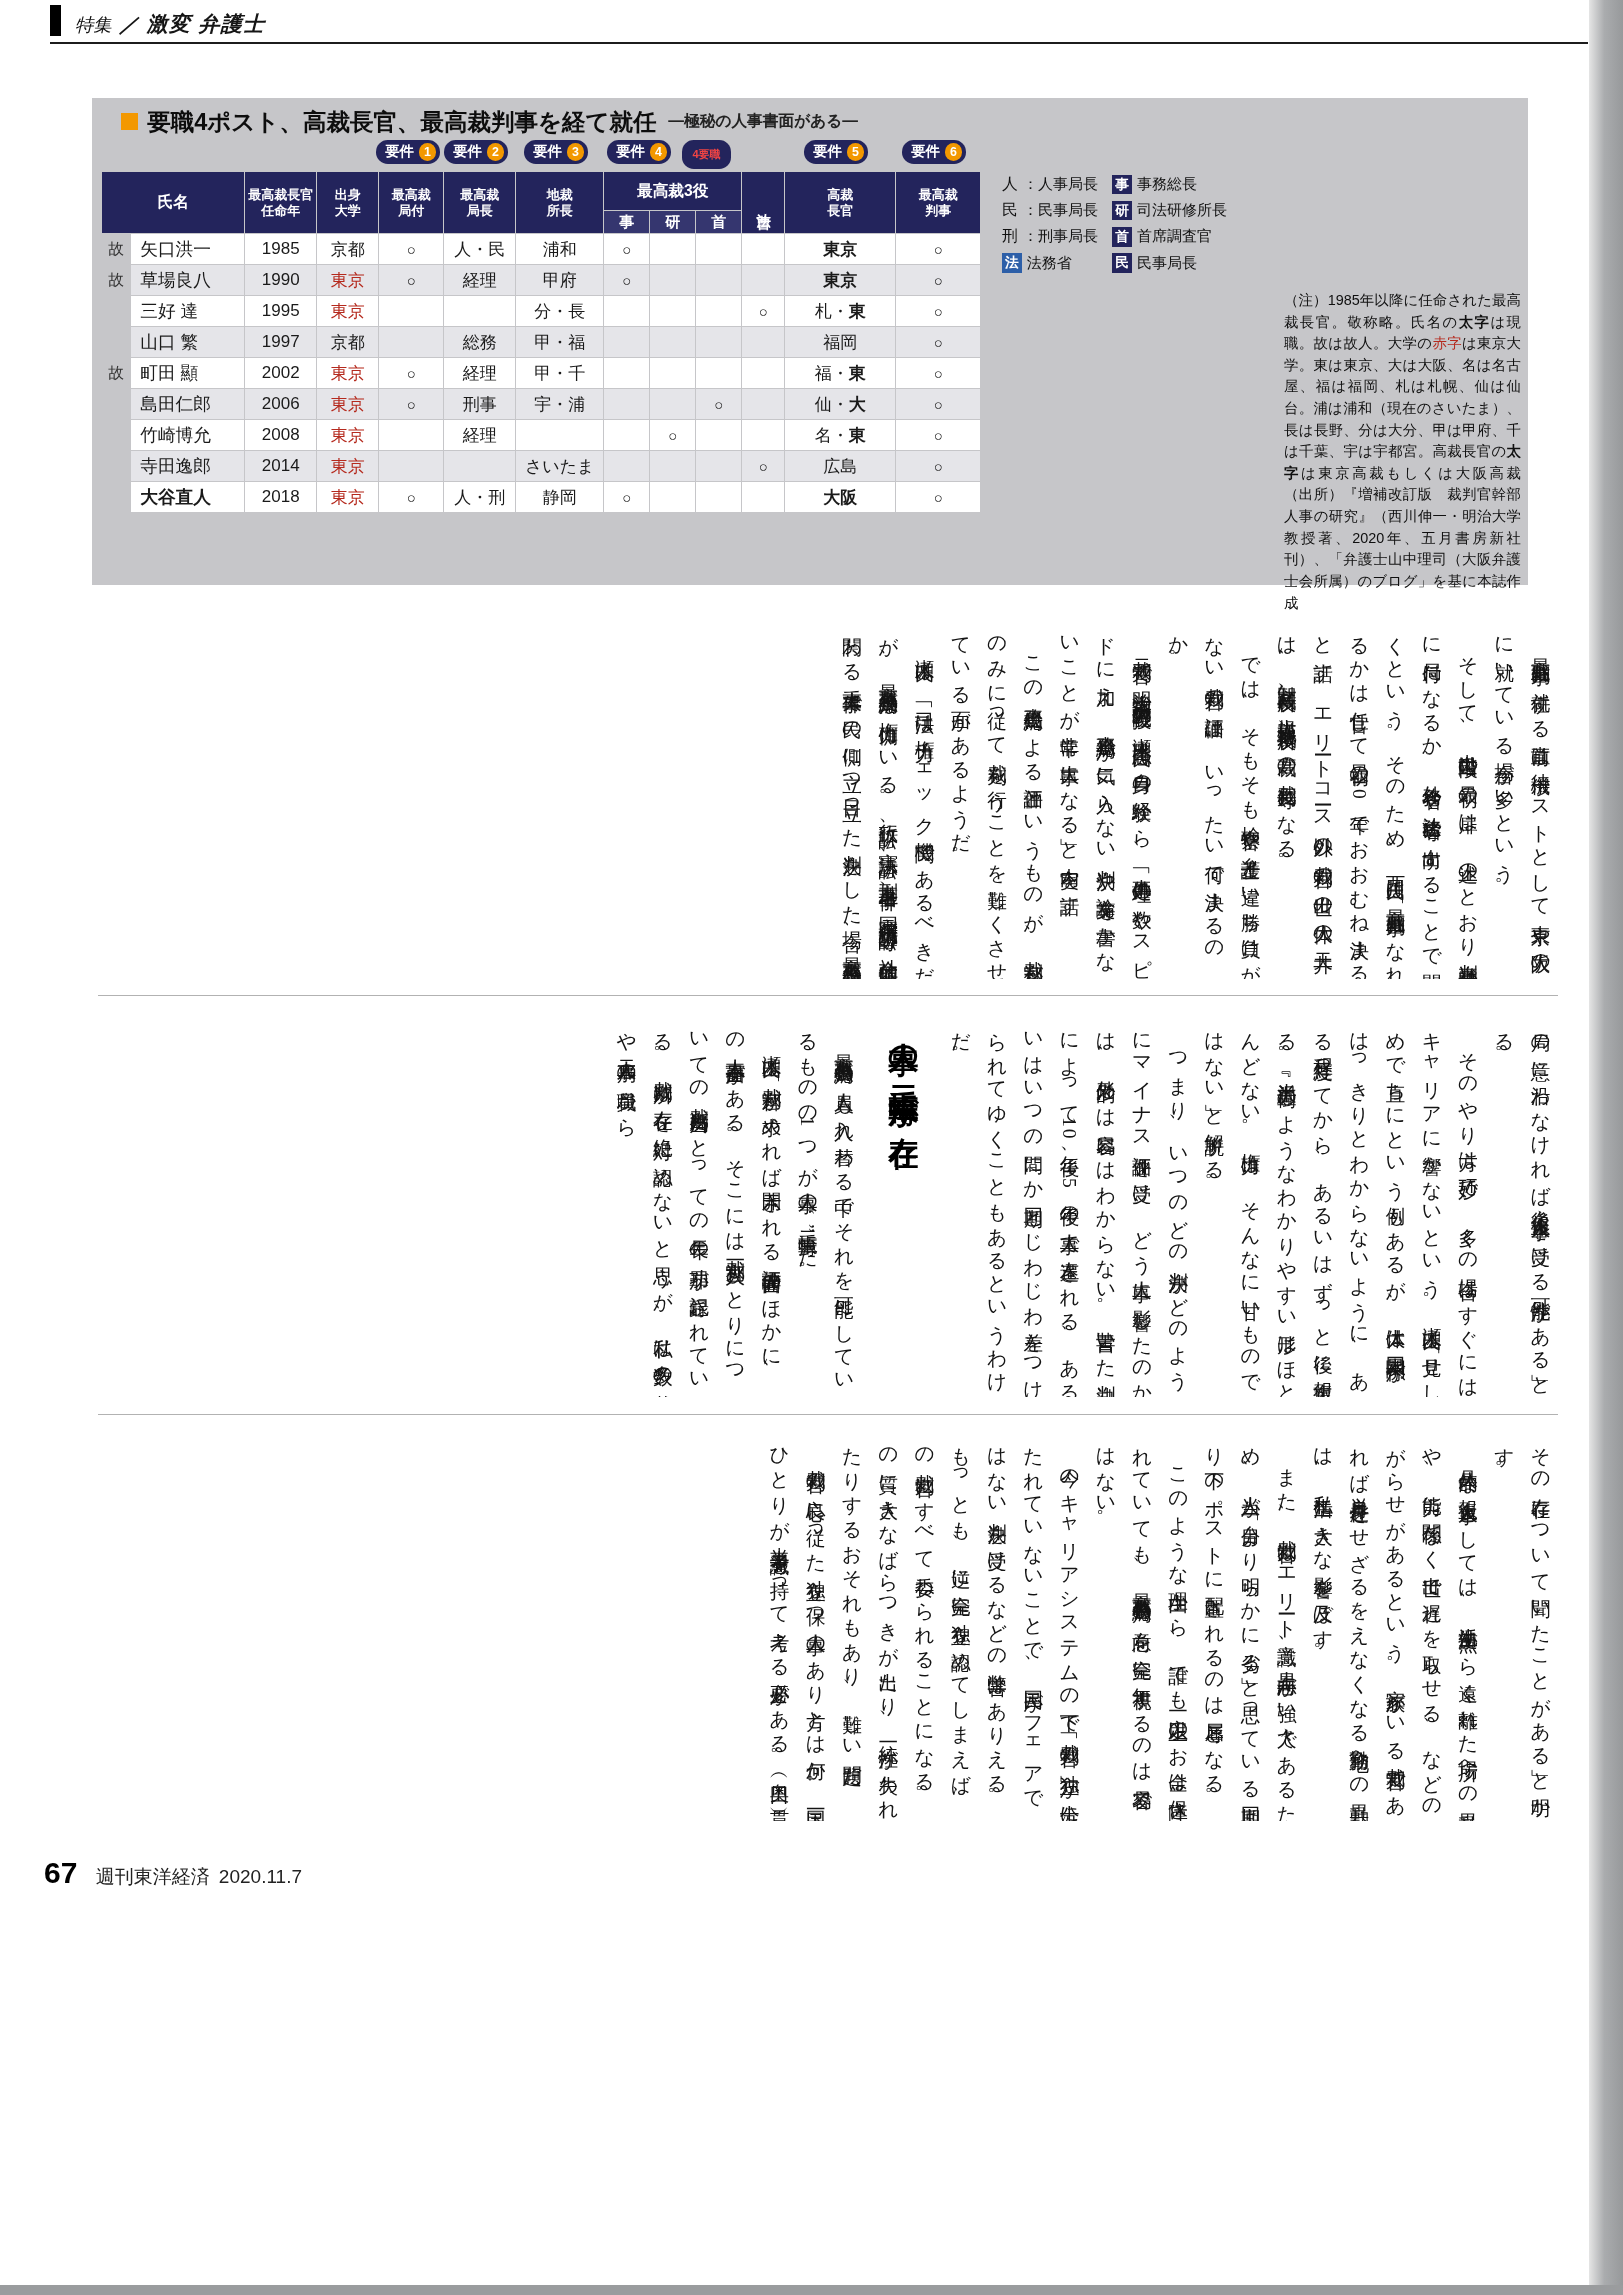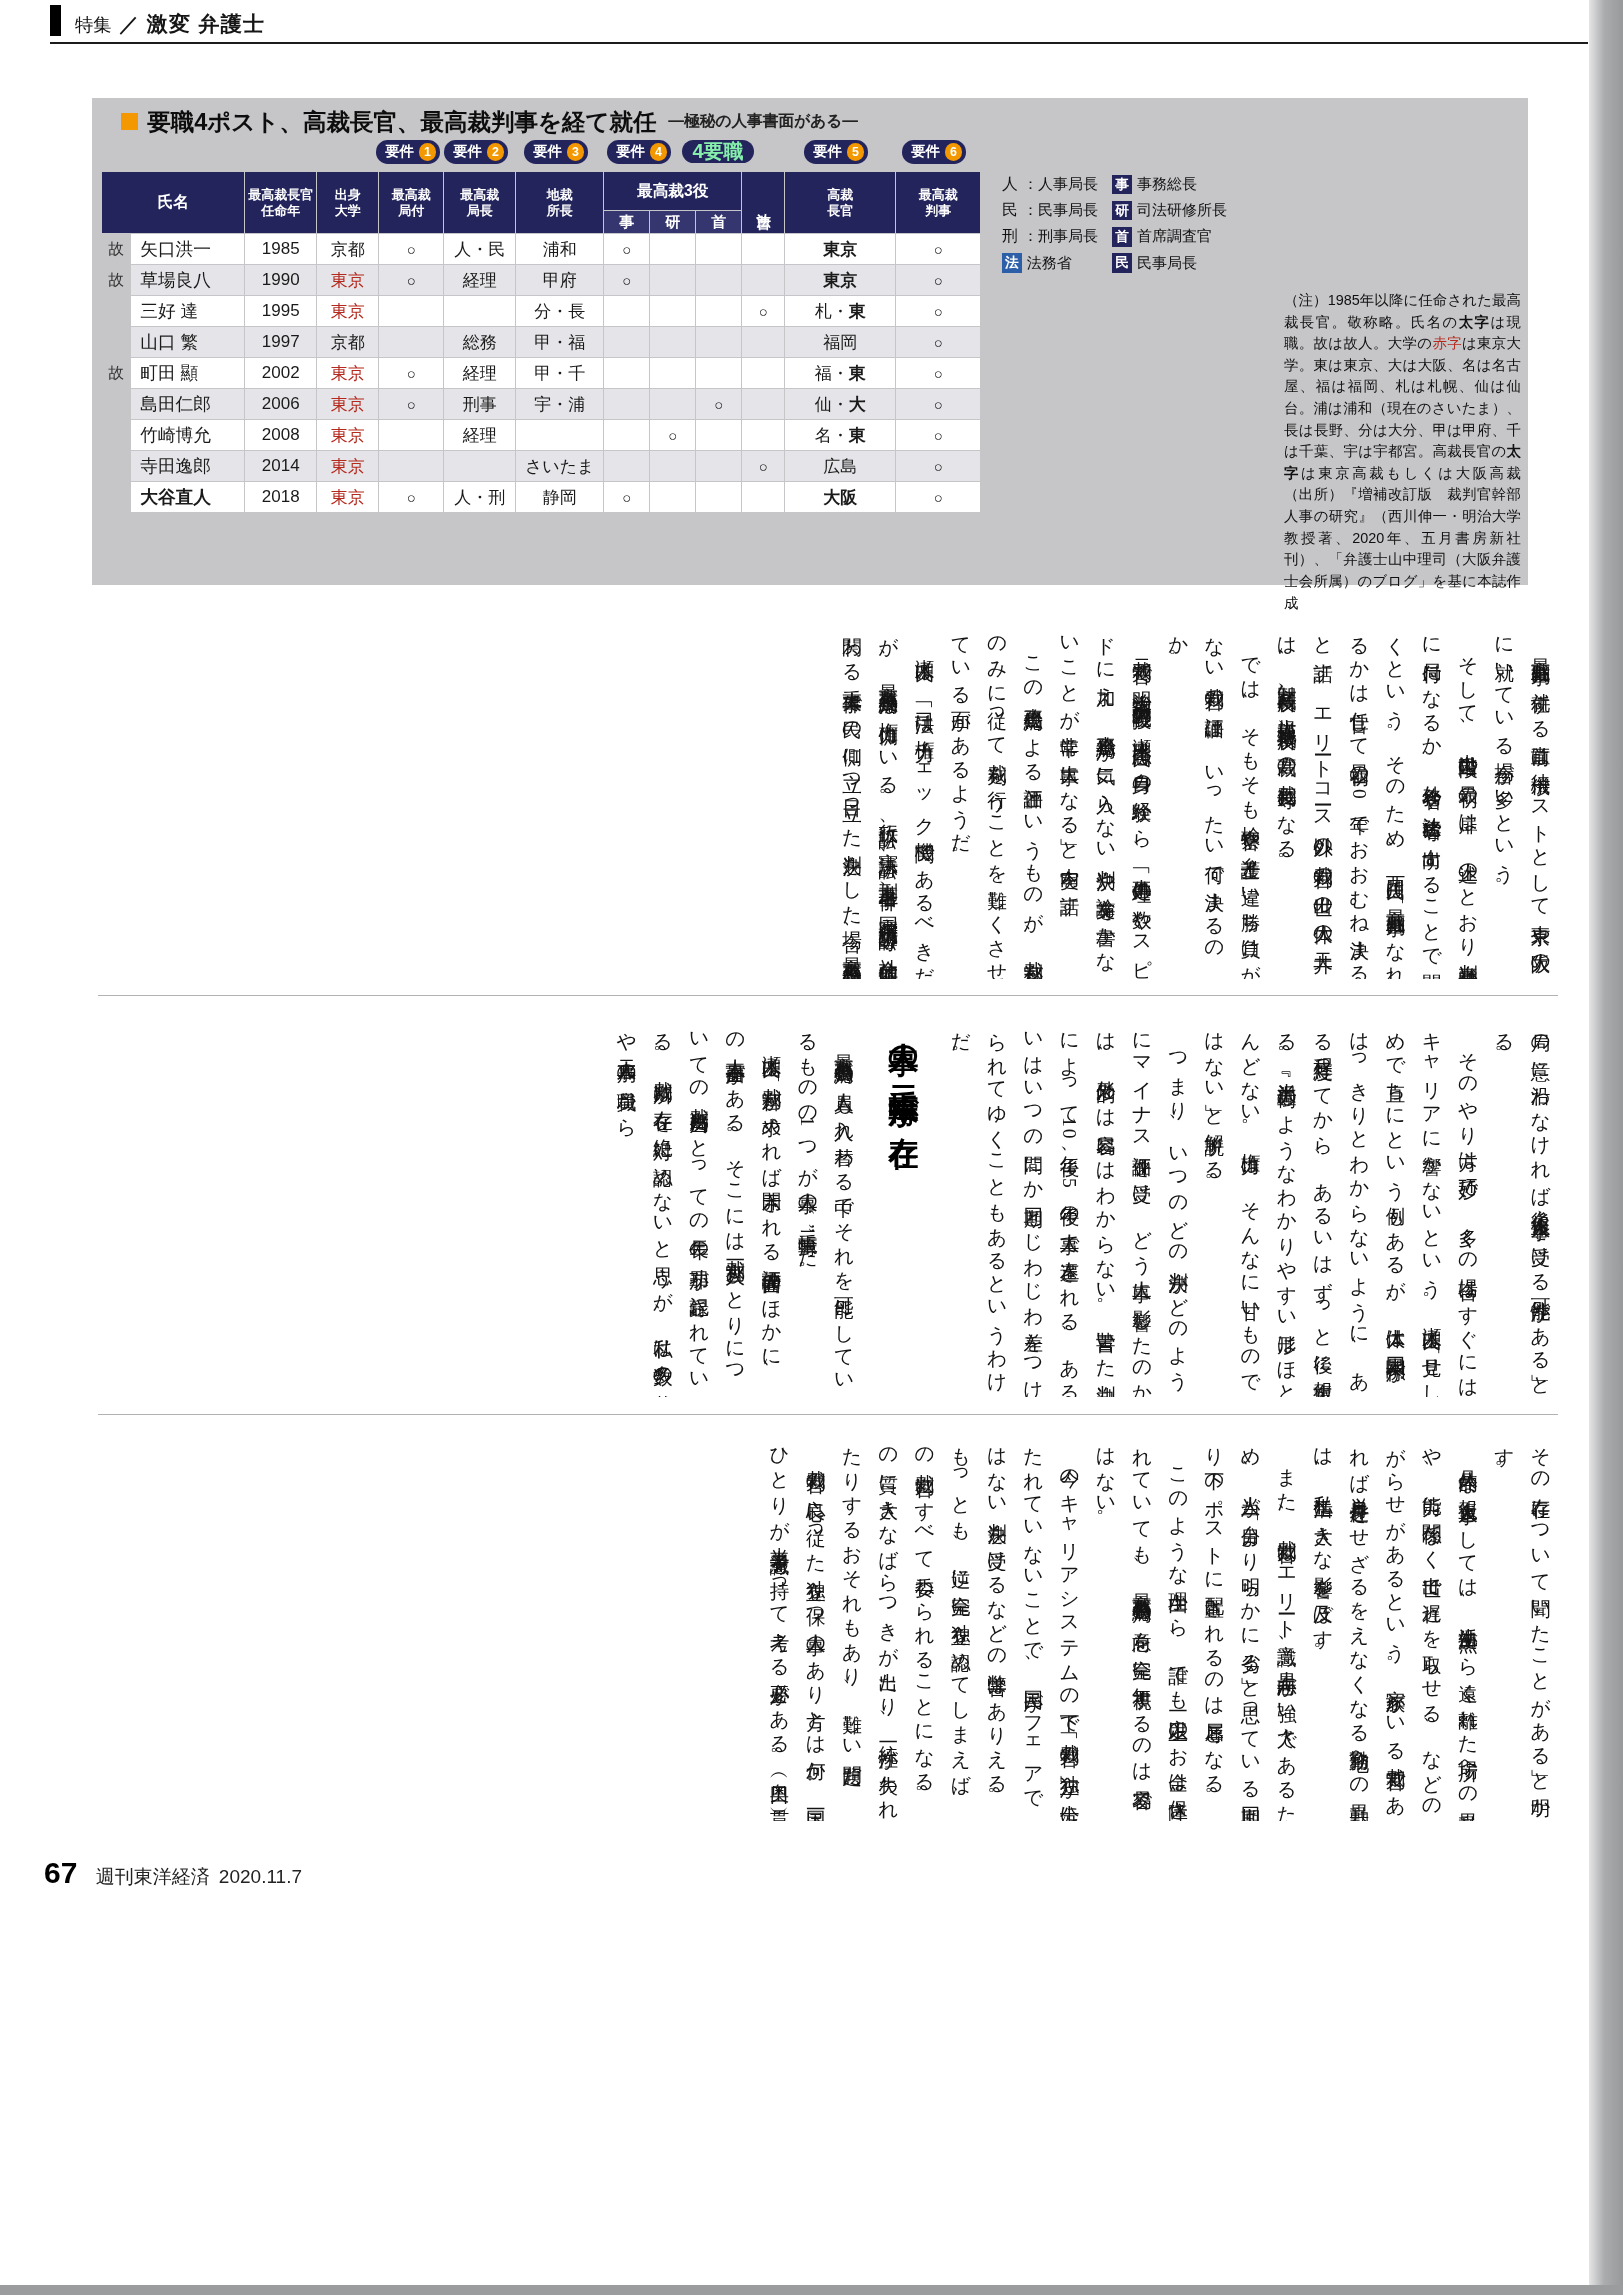--- a/index.html
+++ b/index.html
@@ -5,41 +5,41 @@
   html,body{margin:0;padding:0;}
   body{width:1623px;height:2295px;position:relative;background:#ffffff;
        font-family:"Liberation Sans",sans-serif;color:#151515;overflow:hidden;}
 
   
   .scan-right{position:absolute;top:0;right:0;width:34px;height:100%;
     background:linear-gradient(90deg,#e5e5e5 0%,#aaacae 45%,#97999b 100%);}
   .scan-bottom{position:absolute;bottom:0;left:0;width:100%;height:10.5px;background:#9a9c9e;}
 
   
-  .page-header{position:absolute;left:50px;top:5.2px;width:1538px;height:39px;}
+  .page-header{position:absolute;left:50px;top:5.2px;width:1538px;height:39px;font-style:italic;}
   .header-tab{position:absolute;left:0;top:0;width:11px;height:31px;background:#000;}
   .header-text{position:absolute;left:25px;top:5.2px;display:flex;align-items:baseline;gap:7.8px;}
   .header-tag{font-size:18.3px;color:#111;}
   .header-slash{font-size:19.6px;font-weight:bold;}
   .header-title{font-size:21px;font-weight:bold;letter-spacing:1.3px;}
   .header-rule{position:absolute;left:0;top:37px;width:1538px;height:2px;background:#1c1c1c;}
 
   
   .panel{position:absolute;left:92px;top:98px;width:1436px;height:487px;background:#c6c6c9;}
   .panel-title{position:absolute;left:29px;top:7.8px;display:flex;align-items:center;}
   .title-square{width:17px;height:17px;background:#f39800;margin-right:9.2px;}
   .panel-title-text{font-size:23.5px;font-weight:bold;color:#0d0d0d;}
   .panel-subtitle{font-size:15.7px;font-weight:bold;color:#222;margin-left:11.8px;}
 
   .req-badge{position:absolute;top:42px;height:23.5px;background:#23245c;border-radius:11.8px;
     color:#fff;display:flex;align-items:center;padding:0 3.3px 0 9.2px;font-size:14.4px;font-weight:bold;}
   .req-badge .num{width:17.7px;height:17.7px;border-radius:50%;background:#f39800;color:#fff;
     display:flex;align-items:center;justify-content:center;font-size:12.4px;margin-left:4.6px;}
-  .yojyoku-badge{position:absolute;top:42px;height:23px;background:#23245c;border-radius:11.8px;
-    color:#86efac;font-weight:bold;font-size:20px;display:flex;align-items:center;padding:0 10.5px;}
+  .yojyoku-badge{position:absolute;top:42px;height:29px;background:#23245c;border-radius:11.8px;
+    color:#ef4444;font-weight:bold;font-size:11px;display:flex;align-items:center;padding:0 10.5px;}
 
   
   .career-table{position:absolute;left:9.2px;top:73px;border-collapse:collapse;table-layout:fixed;}
   .career-table th,.career-table td{border:1.3px solid #c6c6c9;padding:0;text-align:center;vertical-align:middle;}
   .th-main{background:#23245c;color:#fff;font-size:15.7px;font-weight:bold;height:38px;}
   .th-main .l{display:block;font-size:13px;line-height:1.2;}
   .th-sub{background:#35366f;color:#fff;font-size:15px;font-weight:bold;height:22px;}
   .th-vertical{writing-mode:vertical-rl;font-size:14.4px;letter-spacing:2px;}
   .career-table td{font-size:17px;height:30px;color:#1a1a1a;background:#fff;}
   .row-odd td{background:#ffffff;}

